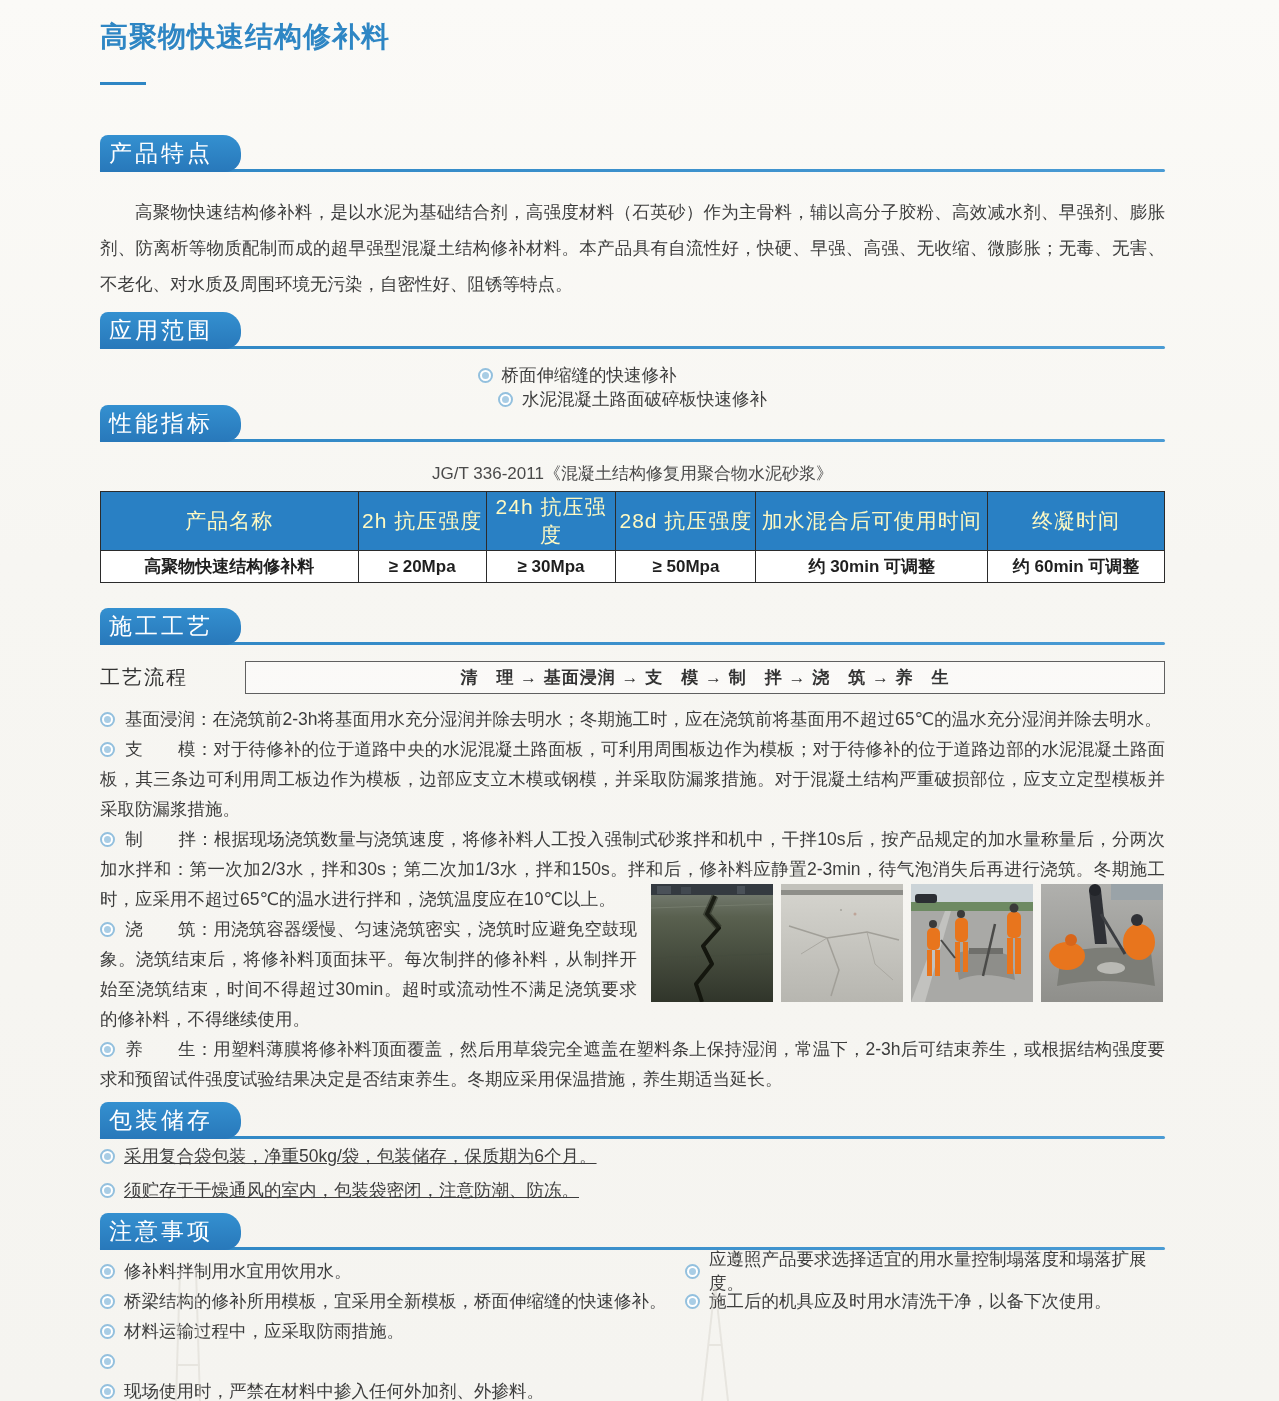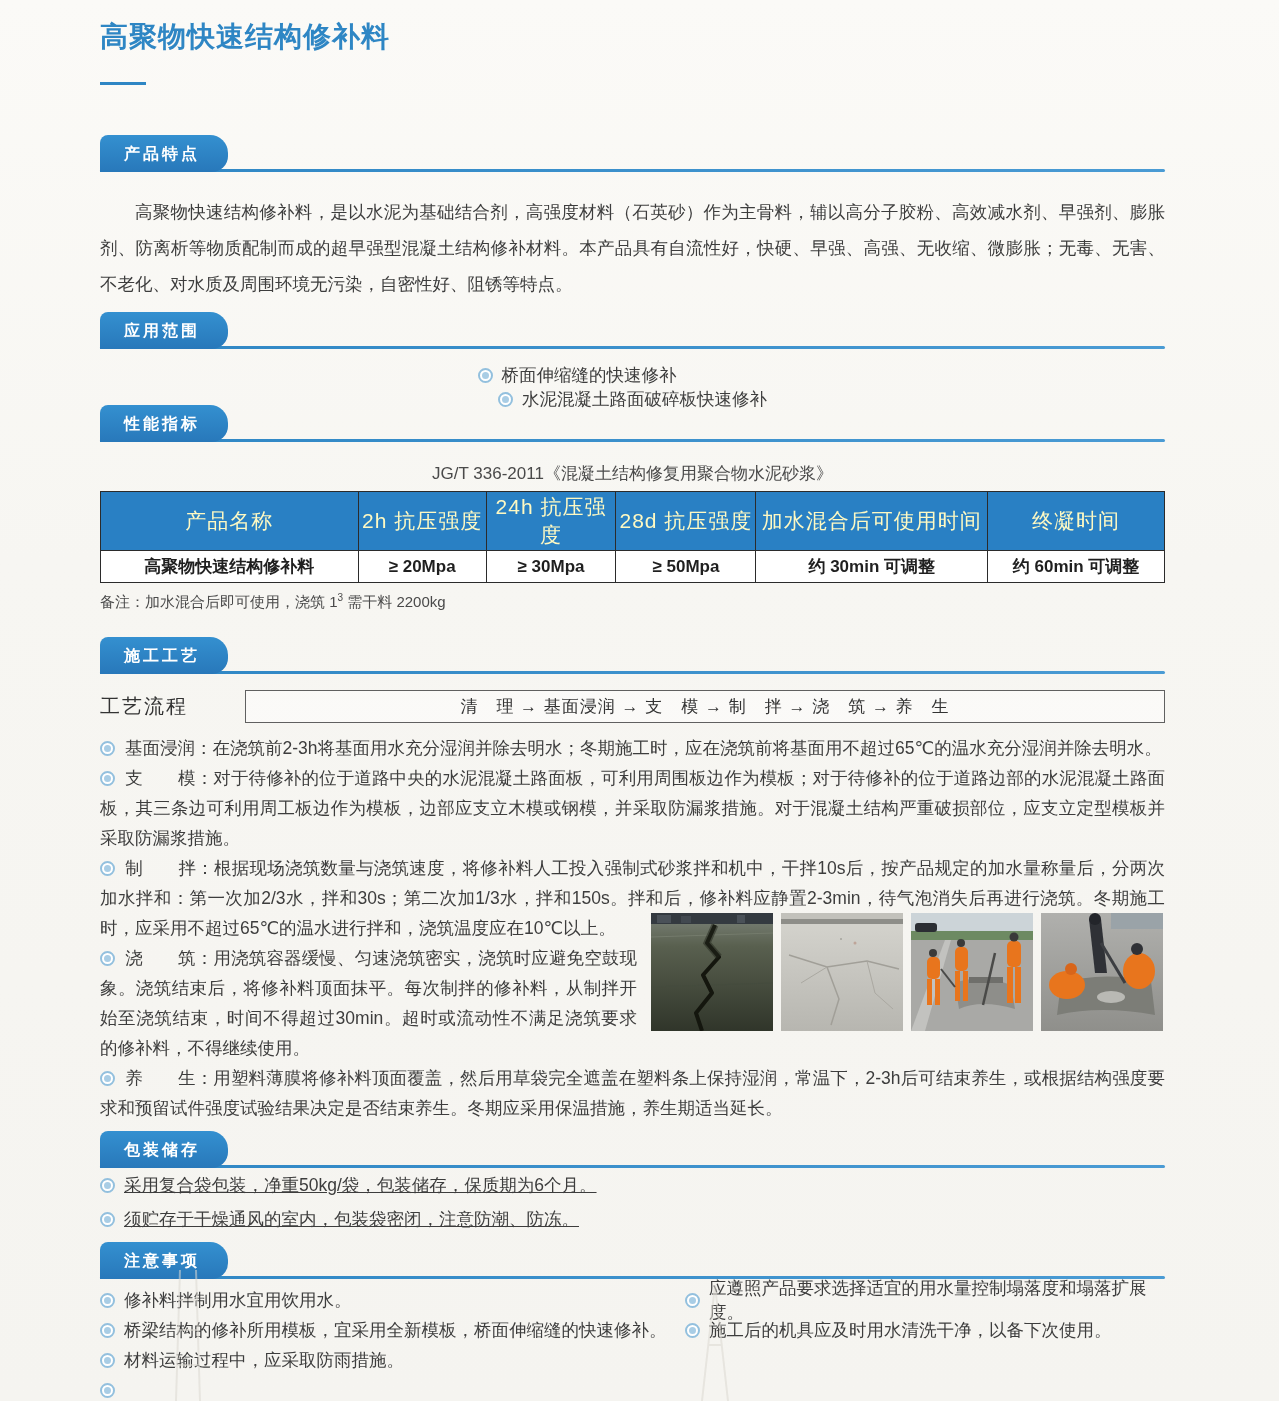--- a/index.html
+++ b/index.html
@@ -11,22 +11,22 @@
   }
   .content { position:relative; margin-left:100px; width:1065px; }
 
   .doc-title { margin:0; padding-top:18px; font-size:28px; font-weight:700; color:#2e86c4; letter-spacing:1px; }
   .title-underline { width:46px; height:3px; background:#2e86c4; margin-top:26px; }
 
   .sec-head { position:relative; height:37px; }
   .sec-line { position:absolute; left:0; right:0; bottom:0; height:3px; background:linear-gradient(90deg,#2e86c4,#4a9bd4); border-radius:2px; }
   .sec-tab {
     position:absolute; left:0; bottom:0; height:37px; line-height:37px;
-    padding:0 28px 0 24px; background:linear-gradient(180deg,#3490d0,#2878ba);
-    color:#fff; font-size:16px; font-weight:700; letter-spacing:3px;
+    padding:0 28px 0 9px; background:linear-gradient(180deg,#3490d0,#2878ba);
+    color:#fff; font-size:23px; font-weight:400; letter-spacing:3px;
     border-radius:8px 18px 16px 0;
   }
   .mt-features { margin-top:50px; }
   .mt-apps { margin-top:10px; }
   .mt-perf { margin-top:14px; }
   .mt-process { margin-top:25px; }
   .mt-pack { margin-top:8px; }
   .mt-notes { margin-top:6px; }
 
   .para { margin-top:22px; font-size:17.5px; line-height:36px; text-align:justify; text-indent:2em; }
@@ -42,21 +42,21 @@
 
   .standard-line { margin-top:20px; text-align:center; font-size:17px; color:#4a4a4a; }
   table.perf { margin-top:6px; border-collapse:collapse; width:1065px; }
   table.perf th { background:#2980c4; color:#fef9c3; font-size:21px; font-weight:400; height:32px; border:1px solid #2b2b2b; letter-spacing:1px; }
   table.perf td { background:#ffffff; color:#1f1f1f; font-size:17px; font-weight:600; height:32px; border:1px solid #2b2b2b; text-align:center; }
   .tbl-note { margin-top:9px; font-size:15px; color:#4a4a4a; }
   .tbl-note sup { font-size:10px; }
 
   .flow-row { display:flex; align-items:center; margin-top:16px; }
   .flow-label { flex:none; width:145px; font-size:20px; color:#333; letter-spacing:2px; }
-  .flow-box { flex:1; border:1px solid #606060; height:33px; line-height:31px; text-align:center; font-size:17px; font-weight:400; color:#333; letter-spacing:1px; background:rgba(255,255,255,.45); }
+  .flow-box { flex:1; border:1px solid #606060; height:33px; line-height:31px; text-align:center; font-size:17px; font-weight:700; color:#333; letter-spacing:1px; background:rgba(255,255,255,.45); }
 
   .steps { margin-top:10px; }
   .step { font-size:17.5px; line-height:30px; text-align:justify; }
   .photo-strip { float:right; width:514px; margin:-30px 0 10px 14px; display:flex; gap:8px; }
   .photo { width:122px; height:118px; flex:none; }
   .photo svg { display:block; width:122px; height:118px; }
 
   .pack-items { margin-top:0;text-decoration:underline; }
   .pack-item { display:flex; align-items:center; height:34px; font-size:17.5px; }
   .pack-item .bullet { margin-right:9px; }
@@ -125,21 +125,20 @@
       <tr>
         <td>高聚物快速结构修补料</td>
         <td>≥ 20Mpa</td>
         <td>≥ 30Mpa</td>
         <td>≥ 50Mpa</td>
         <td>约 30min 可调整</td>
         <td>约 60min 可调整</td>
       </tr>
     </tbody>
       </table>
-    <div class="tbl-note"><span>备注：加水混合后即可使用，浇筑 1</span><sup>3</sup><span> 需干料 2200kg</span></div>
 
     <div class="sec-head mt-process">
       <div class="sec-line"></div>
       <div class="sec-tab">施工工艺</div>
     </div>
     <div class="flow-row">
       <div class="flow-label">工艺流程</div>
       <div class="flow-box">清　理 → 基面浸润 → 支　模 → 制　拌 → 浇　筑 → 养　生</div>
     </div>
 

